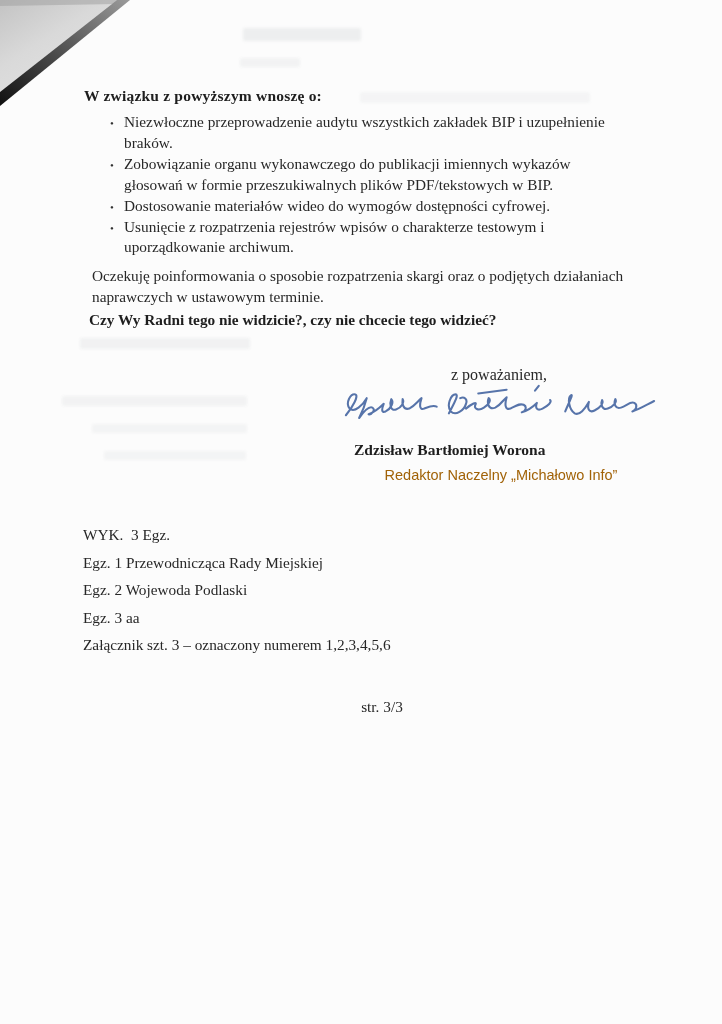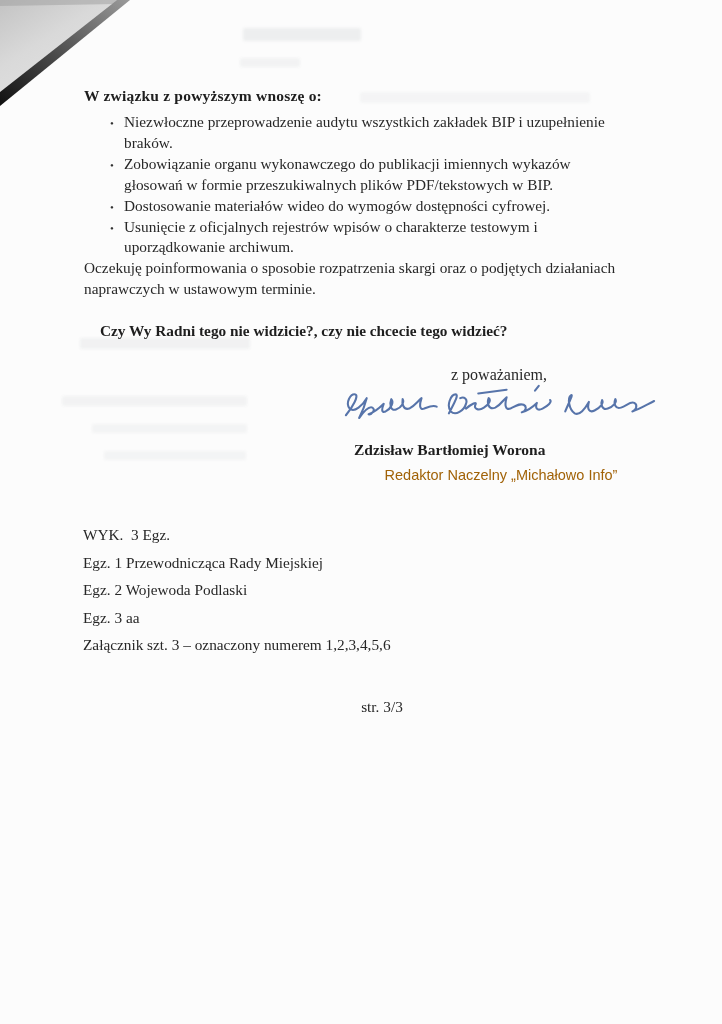--- a/index.html
+++ b/index.html
@@ -35,25 +35,25 @@
     list-style: none; width: 540px;
     font-size: 15.3px; line-height: 20.9px;
   }
   .requests li { position: relative; padding-left: 40px; width: 500px; }
   .requests li::before {
     content: "•";
     position: absolute; left: 26px; top: 1px;
     font-size: 11px; color: #333;
   }
   .expectation {
-    position: absolute; left: 84px; top: 258px; margin: 0;
+    position: absolute; left: 84px; top: 258px; margin: 8px;
     width: 560px; font-size: 15.3px; line-height: 20.9px;
   }
   .question {
-    position: absolute; left: 84px; top: 305px; margin: 16px;
+    position: absolute; left: 84px; top: 305px; margin: 5px;
     font-size: 15.3px; line-height: 20.9px; font-weight: bold;
     color: #1e1e1e;
   }
   .closing {
     position: absolute; left: 443px; top: 358px; margin: 8px;
     font-size: 16px;
   }
   .signature {
     position: absolute; left: 333px; top: 384px;
   }
@@ -107,21 +107,21 @@
   <div class="smudge" style="left:62px; top:396px; width:185px; height:10px; opacity:.7;"></div>
   <div class="smudge" style="left:92px; top:424px; width:155px; height:9px; opacity:.6;"></div>
   <div class="smudge" style="left:104px; top:451px; width:142px; height:9px; opacity:.6;"></div>
 
   <h2 class="heading">W związku z powyższym wnoszę o:</h2>
 
   <ul class="requests">
     <li>Niezwłoczne przeprowadzenie audytu wszystkich zakładek BIP i uzupełnienie braków.</li>
     <li>Zobowiązanie organu wykonawczego do publikacji imiennych wykazów głosowań w formie przeszukiwalnych plików PDF/tekstowych w BIP.</li>
     <li>Dostosowanie materiałów wideo do wymogów dostępności cyfrowej.</li>
-    <li>Usunięcie z oficjalnych rejestrów wpisów o charakterze testowym i uporządkowanie archiwum.</li>
+    <li>Usunięcie z rozpatrzenia rejestrów wpisów o charakterze testowym i uporządkowanie archiwum.</li>
   </ul>
 
   <p class="expectation">Oczekuję poinformowania o sposobie rozpatrzenia skargi oraz o podjętych działaniach naprawczych w ustawowym terminie.</p>
 
   <p class="question">Czy Wy Radni tego nie widzicie?, czy nie chcecie tego widzieć?</p>
 
   <p class="closing">z poważaniem,</p>
 
   <svg class="signature" width="334" height="52" viewBox="0 0 340 55" fill="none" stroke-width="2.2" stroke-linecap="round" stroke-linejoin="round" opacity="0.88">
     <path d="M7 33 C 14 25, 21 12, 17 11 C 12 10, 6 20, 11 26 C 16 31, 25 22, 29 15 C 27 23, 23 32, 21 36 C 26 29, 31 23, 35 25 C 39 27, 34 33, 31 32 C 37 30, 43 25, 47 21 C 45 26, 44 31, 49 29 C 55 26, 58 19, 55 16 C 53 21, 54 29, 60 27 C 66 25, 69 19, 67 16 C 66 21, 68 28, 74 26 C 80 23, 83 18, 87 15 C 85 21, 84 28, 90 26 C 95 24, 99 22, 103 24" stroke="#41629f"></path>

